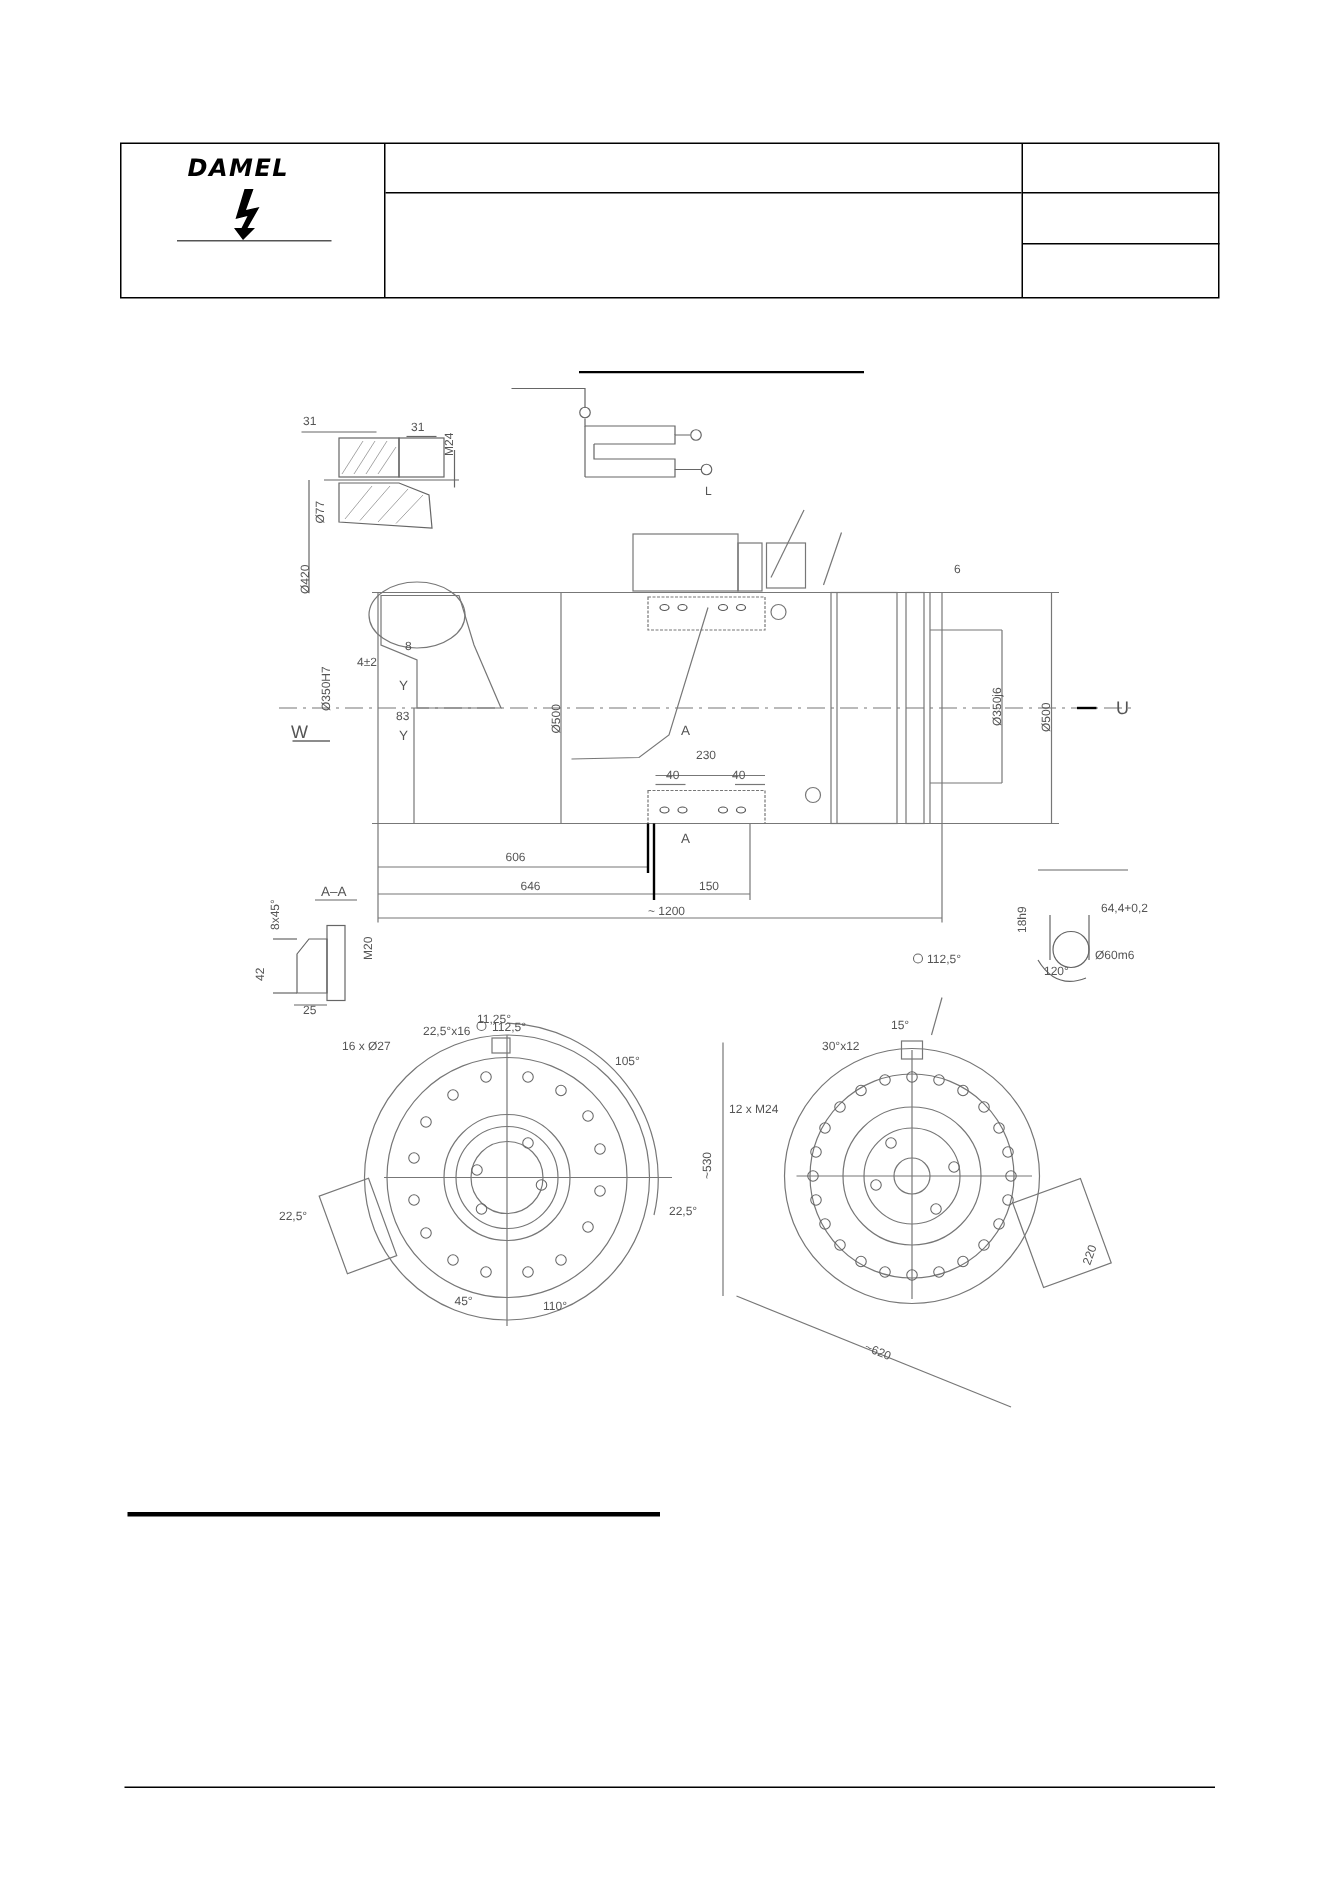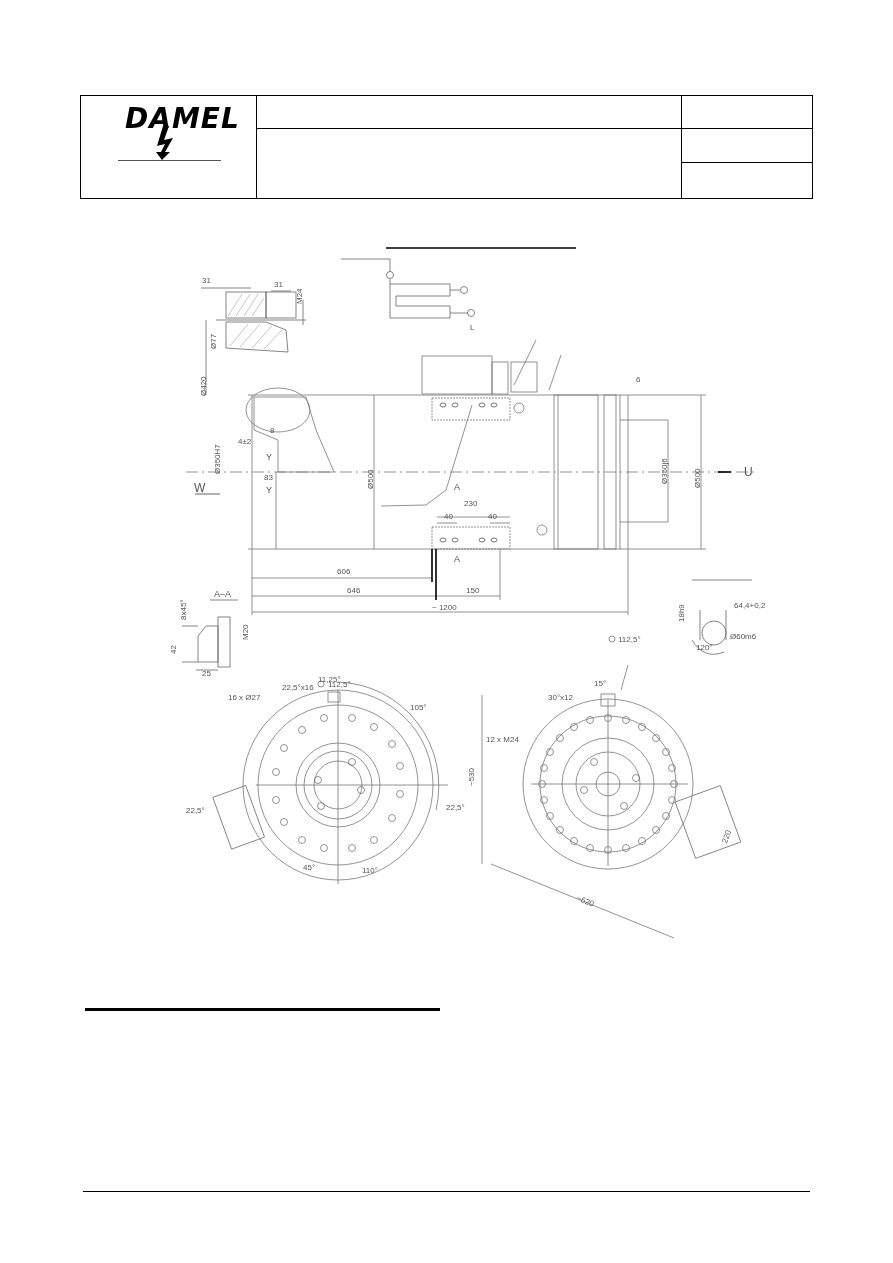--- a/index.html
+++ b/index.html
@@ -5,21 +5,21 @@
   html, body { margin:0; padding:0; background:#ffffff; }
   body { width:893px; height:1263px; position:relative; overflow:hidden; font-family:"Liberation Sans", sans-serif; color:#000; }
   .title-block { position:absolute; left:80px; top:95px; width:733px; height:104px; border:1px solid #000; box-sizing:border-box; }
   .tb-logo { position:absolute; left:0; top:0; width:175px; height:102px; border-right:1px solid #000; }
   .tb-mid-top { position:absolute; left:176px; top:0; width:424px; height:32px; border-bottom:1px solid #000; }
   .tb-mid-bot { position:absolute; left:176px; top:33px; width:424px; height:69px; }
   .tb-right { position:absolute; left:600px; top:0; width:131px; height:102px; border-left:1px solid #000; }
   .tb-r1 { position:absolute; left:0; top:0; width:131px; height:32px; border-bottom:1px solid #000; }
   .tb-r2 { position:absolute; left:0; top:33px; width:131px; height:33px; border-bottom:1px solid #000; }
   .tb-r3 { position:absolute; left:0; top:67px; width:131px; height:35px; }
-  .logo-text { position:absolute; left:44px; top:6px; font-family:"DejaVu Sans", sans-serif; font-weight:bold; font-style:italic; font-size:28px; letter-spacing:1px; }
+  .logo-text { position:absolute; left:44px; top:6px; font-family:"DejaVu Sans", sans-serif; font-weight:bold; font-style:italic; font-size:16px; letter-spacing:1px; }
   .logo-line { position:absolute; left:37px; top:64px; width:103px; height:0; border-top:1px solid #555; }
   .drawing { position:absolute; left:16px; top:0; width:893px; height:1263px; }
   .drawing svg text { font-family:"Liberation Sans", sans-serif; fill:#555; }
   .section-rule { position:absolute; left:85px; top:1008px; width:355px; height:3px; background:#000; }
   .footer-rule { position:absolute; left:83px; top:1191px; width:727px; height:1px; background:#000; }
 </style>
 </head>
 <body>
 
 <div class="title-block">

